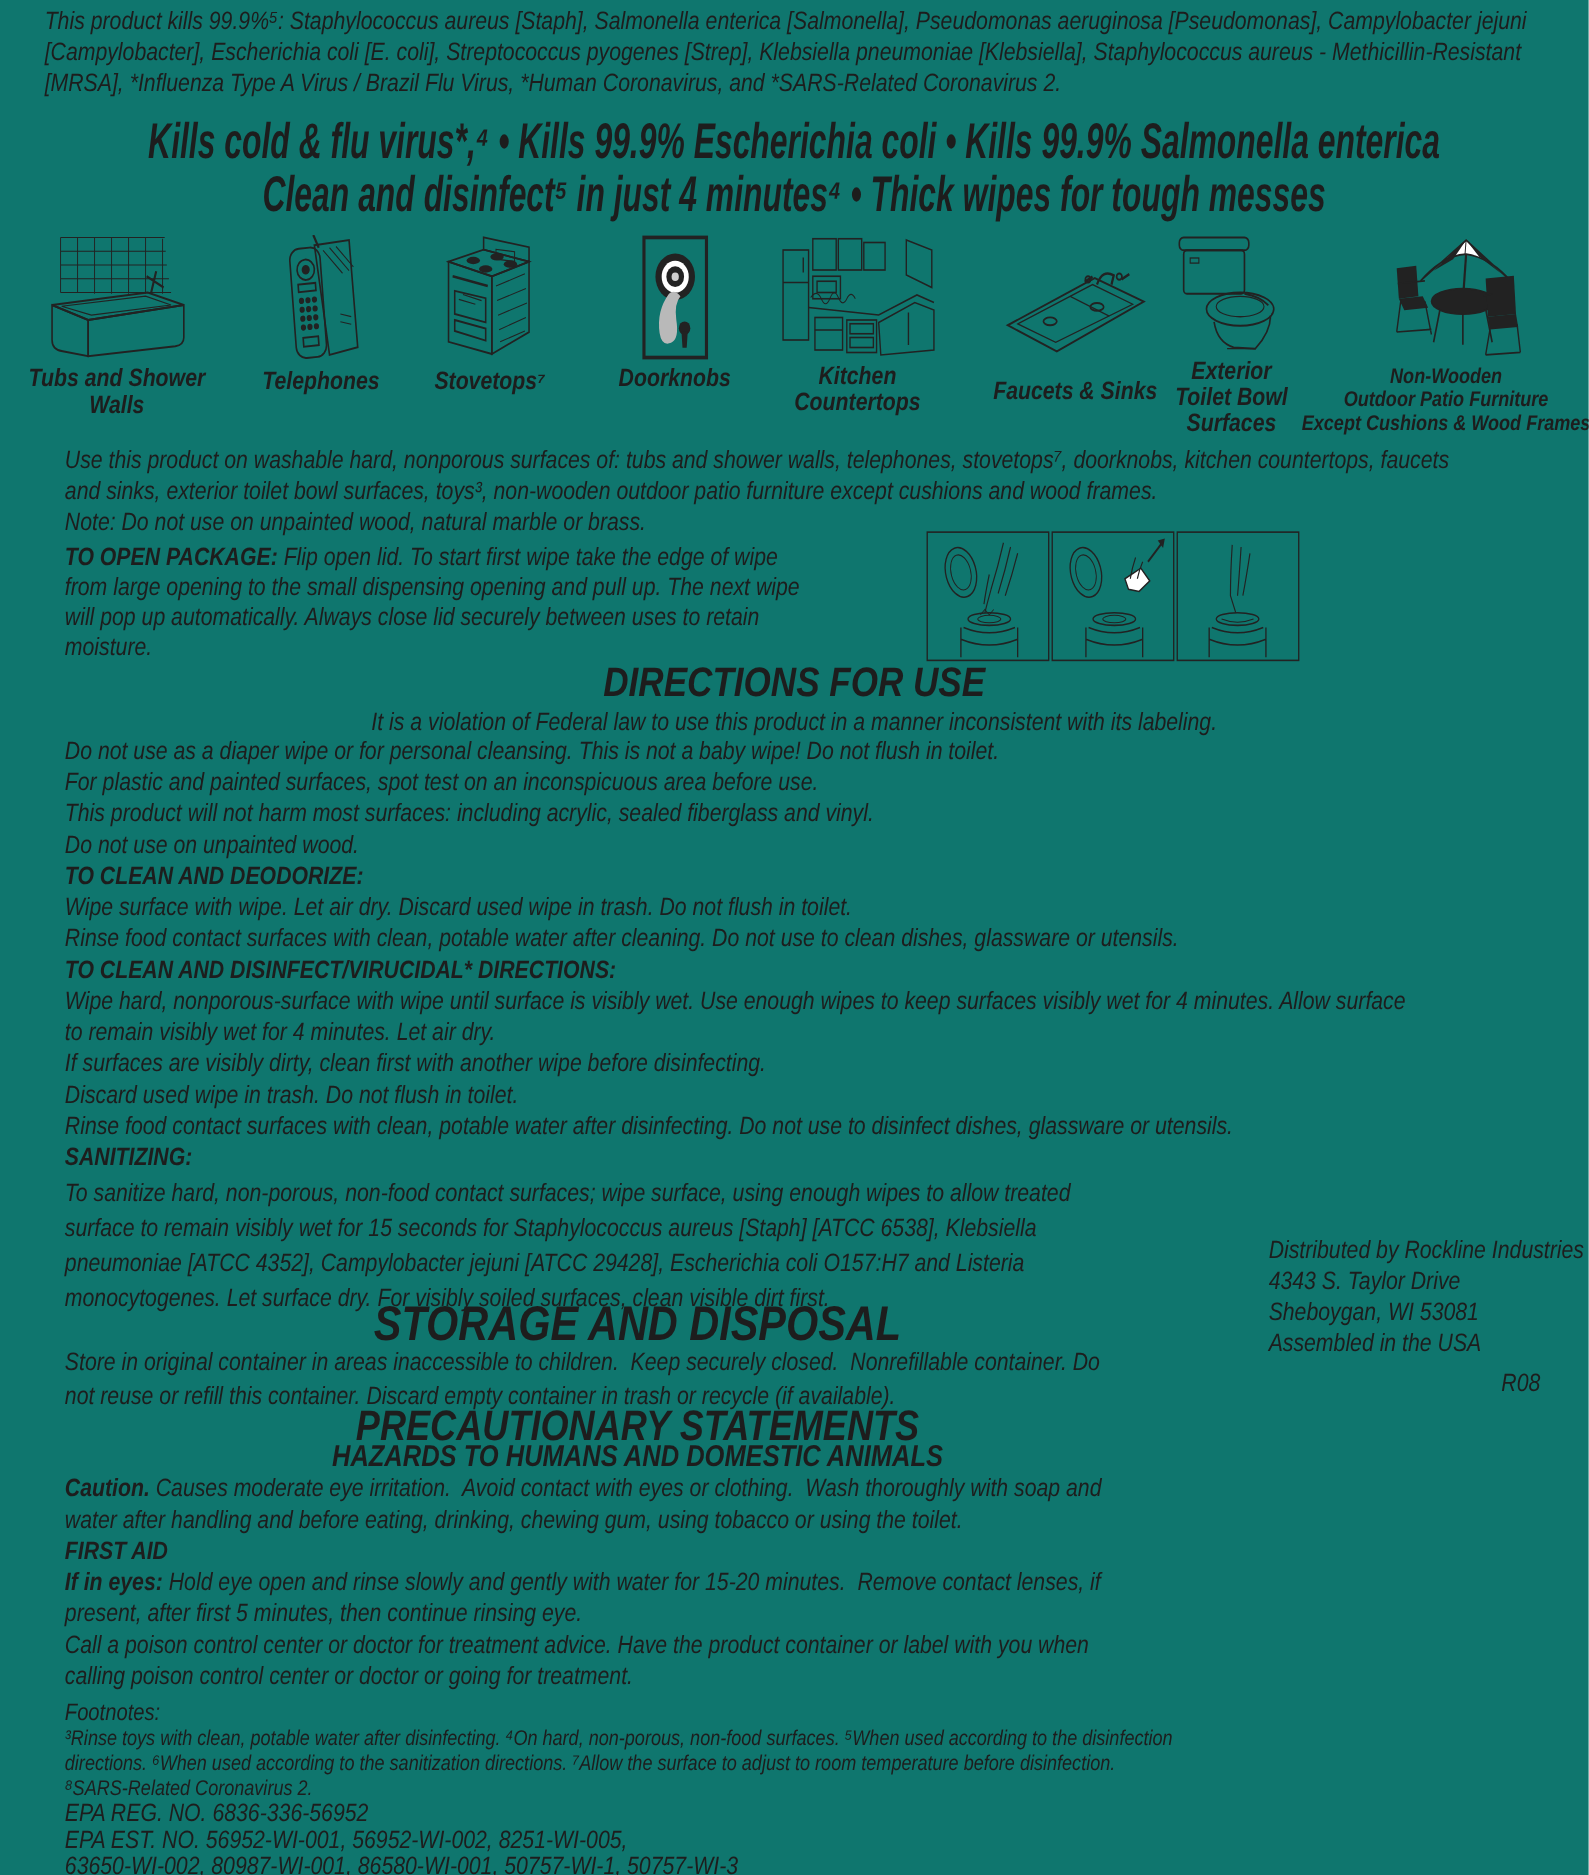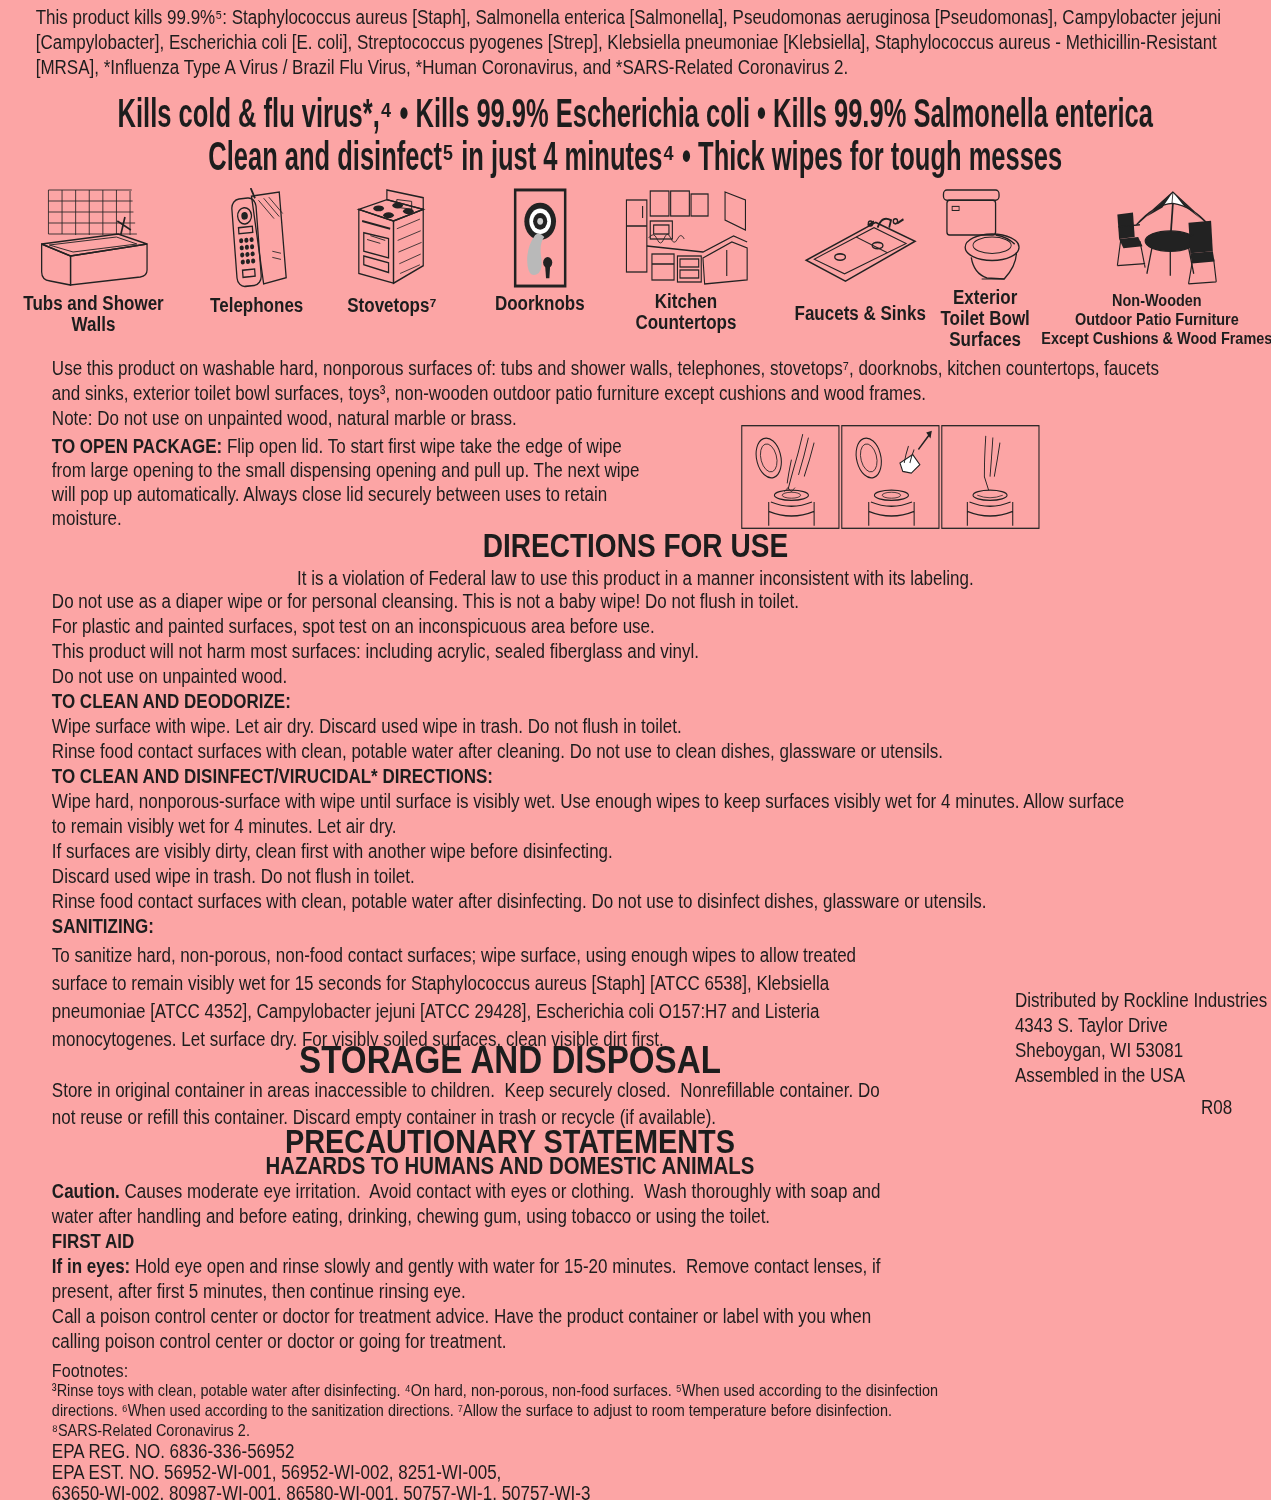--- a/index.html
+++ b/index.html
@@ -1,16 +1,16 @@
 <!DOCTYPE html>
 <html><head>
 <meta charset="utf-8">
 <style>
   html,body{margin:0;padding:0;background:#fff;}
-  #page{position:relative;width:1271px;height:1500px;background:#fca5a5;overflow:hidden;}
+  #page{position:relative;width:1271px;height:1500px;background:#0f766e;overflow:hidden;font-style:italic;}
   #scale{position:absolute;top:0;left:0;width:1495px;height:1500px;
          transform:scaleX(0.85);transform-origin:0 0;
          font-family:"Liberation Sans",sans-serif;color:#1d1d1d;}
   .abs{position:absolute;}
   .ln{white-space:pre;}
   b{font-weight:bold;}
   .body20{font-size:20px;line-height:25px;}
   .intro{top:5px;left:42px;width:1440px;font-size:20px;line-height:25px;}
   .hl{top:92px;left:0;width:1993px;transform:scaleX(0.75);transform-origin:0 0;
       text-align:center;font-weight:bold;font-size:40px;line-height:43px;}

